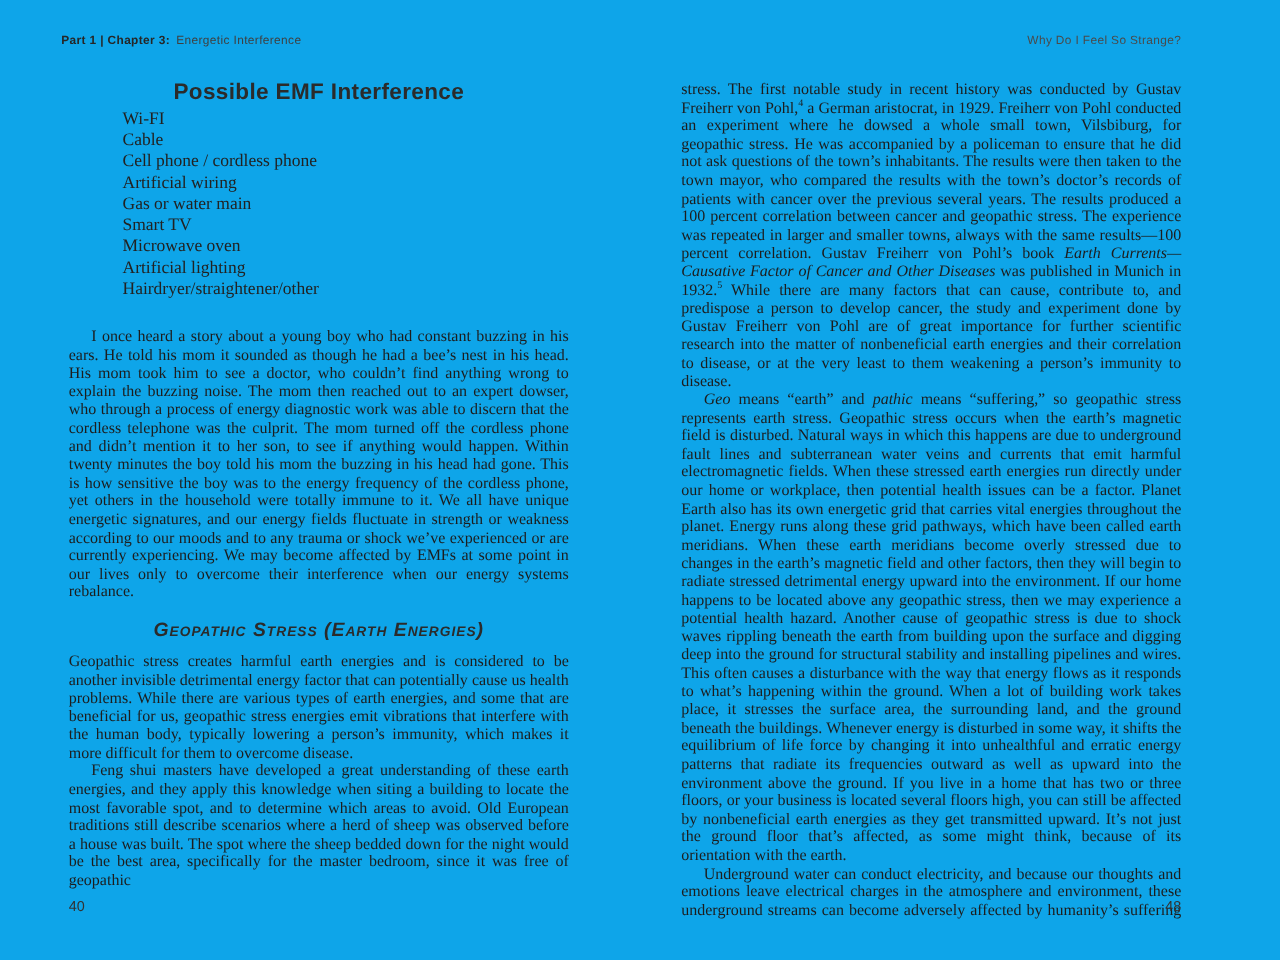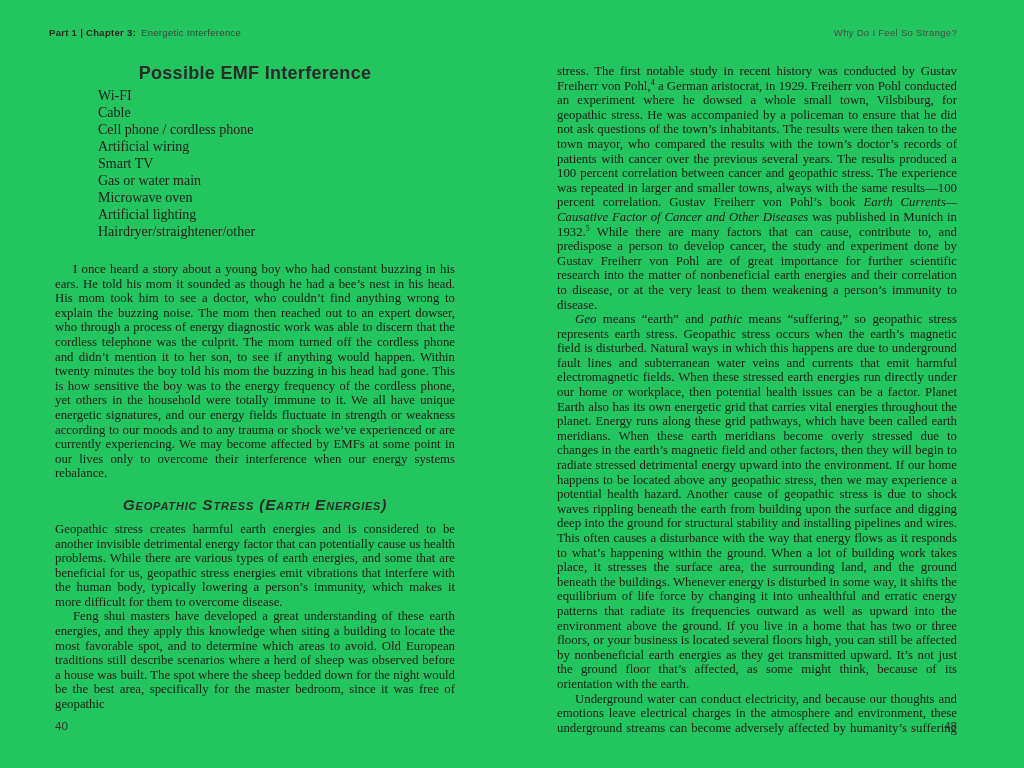--- a/index.html
+++ b/index.html
@@ -1,27 +1,27 @@
 <!DOCTYPE html>
 <html><head>
 <meta charset="utf-8">
 <style>
   html, body { margin: 0; padding: 0; background: #ffffff; }
   .spread {
     position: relative;
     width: 1024px;
     height: 768px;
-    background: #22c55e;
+    background: #0ea5e9;
     font-family: "Liberation Serif", serif;
     color: #1d1d1d;
     overflow: hidden;
   }
   .page { position: absolute; top: 0; height: 768px; width: 400px; }
   .page-left  { left: 55px; }
-  .page-right { left: 557px; }
+  .page-right { left: 545px; }
 
   .running-header {
     position: absolute;
     top: 27px;
     font-family: "Liberation Sans", sans-serif;
     font-size: 9.5px;
     letter-spacing: 0.3px;
     color: #3f3f3f;
     white-space: nowrap;
   }
@@ -94,22 +94,22 @@
       <span class="rh-bold">Part 1 | Chapter 3:</span><span>Energetic Interference</span>
     </div>
 
     <div class="content-left">
       <div class="list-title">Possible EMF Interference</div>
       <div class="emf-list">
           <div>Wi-FI</div>
           <div>Cable</div>
           <div>Cell phone / cordless phone</div>
           <div>Artificial wiring</div>
+          <div>Gas or water main</div>
           <div>Smart TV</div>
-          <div>Gas or water main</div>
           <div>Microwave oven</div>
           <div>Artificial lighting</div>
           <div>Hairdryer/straightener/other</div>
         </div>
 
       <p class="body-para indent">I once heard a story about a young boy who had constant buzzing in his ears. He told his mom it sounded as though he had a bee’s nest in his head. His mom took him to see a doctor, who couldn’t find anything wrong to explain the buzzing noise. The mom then reached out to an expert dowser, who through a process of energy diagnostic work was able to discern that the cordless telephone was the culprit. The mom turned off the cordless phone and didn’t mention it to her son, to see if anything would happen. Within twenty minutes the boy told his mom the buzzing in his head had gone. This is how sensitive the boy was to the energy frequency of the cordless phone, yet others in the household were totally immune to it. We all have unique energetic signatures, and our energy fields fluctuate in strength or weakness according to our moods and to any trauma or shock we’ve experienced or are currently experiencing. We may become affected by EMFs at some point in our lives only to overcome their interference when our energy systems rebalance.</p>
 
       <h2 class="section-heading">Geopathic Stress (Earth Energies)</h2>
 
       <p class="body-para">Geopathic stress creates harmful earth energies and is considered to be another invisible detrimental energy factor that can potentially cause us health problems. While there are various types of earth energies, and some that are beneficial for us, geopathic stress energies emit vibrations that interfere with the human body, typically lowering a person’s immunity, which makes it more difficult for them to overcome disease.</p>

